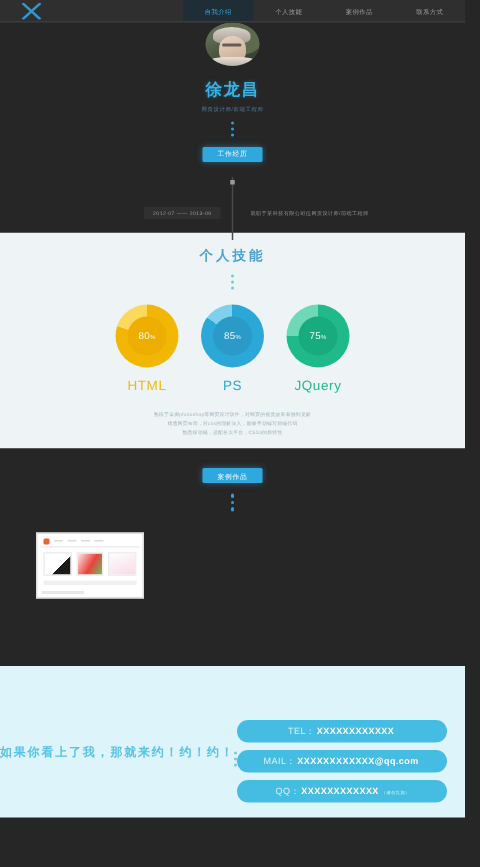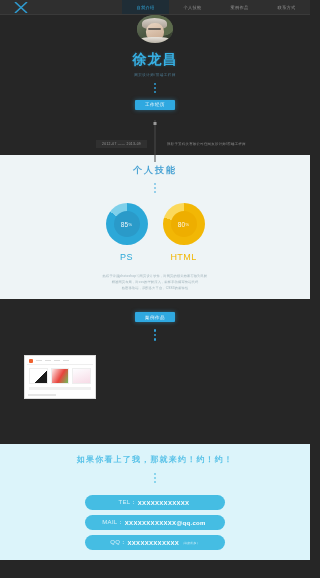--- a/index.html
+++ b/index.html
@@ -69,21 +69,21 @@
     background: #3b3b3b; border-radius: 2px; opacity:.75;
   }
   .avatar .ph-shirt {
     position: absolute; left: 8%; bottom: 0; width: 84%; height: 22%;
     background: linear-gradient(180deg,#e7e2da,#b9b2a8);
     border-radius: 40% 40% 0 0;
   }
 
   .hero-name {
     margin-top: 8px;
-    font-size: 14px; color: #37b0e4; letter-spacing: 1px;
+    font-size: 11px; color: #37b0e4; letter-spacing: 1px;
     font-weight: bold;
     text-shadow: 0 0 3px rgba(55,176,228,.35);
   }
   .hero-sub {
     margin-top: 4px;
     font-size: 3.6px; color: #4e7c94; letter-spacing: .4px;
   }
   .dots {
     margin-top: 6px;
     display: flex; flex-direction: column; align-items: center; gap: 2px;
@@ -190,22 +190,22 @@
   .thumb .t-card { flex:1; height:16px; border:1px solid #eee; background:#fafafa; position:relative;}
   .thumb .t-card.c1 { background:linear-gradient(135deg,#ffffff 60%,#1b1b1b 60%); }
   .thumb .t-card.c2 { background:linear-gradient(120deg,#ffe9e9,#e8433c 55%,#6dbf5b); }
   .thumb .t-card.c3 { background:linear-gradient(160deg,#fdfdff,#f7dbe6); }
   .thumb .t-cap { height:3px; background:#f0f0f0; margin: 0 2px 1px; }
   .thumb .t-foot { position:absolute; left:3px; bottom:2px; width:28px; height:2px; background:#e6e6e6;}
 
   
   .contact {
     background: #dcf4fa; width: 100%;
-    padding-top: 10px; padding-bottom: 10px;
-    display: flex; flex-direction: column; align-items: center;
+    padding-top: 24px; padding-bottom: 10px;
+    display: flex; flex-direction: row; align-items: center;
     flex: 1;
   }
   .contact-title {
     font-size: 8px; color: #58c2e8; letter-spacing: 1.2px; font-weight: bold;
   }
   .dots.cyan span { background: #6fcbe8; }
   .cbtns { margin-top: 12px; display: flex; flex-direction: column; gap: 5px; align-items: center; }
   .cbtn {
     width: 140px; height: 15px; border-radius: 9px;
     background: #45bde3;
@@ -277,40 +277,49 @@
   <div class="skills">
     <div class="sec-title">个人技能</div>
     <div class="dots dark">
       <span></span>
       <span></span>
       <span></span>
     </div>
 
     <div class="rings">
       <div class="ring-wrap">
+        <div class="ring" id="ring1" style="background: conic-gradient(rgb(242, 183, 5) 0deg, rgb(242, 183, 5) 288deg, rgb(251, 217, 92) 288deg, rgb(251, 217, 92) 360deg);">
+          <div class="hole" id="hole1" style="background: rgb(238, 174, 0);">
+            <span>80</span>
+              <span class="pct">%</span>
+          </div>
+        </div>
+        <div class="ring-label" id="lbl1" style="color: rgb(242, 183, 5);">HTML</div>
+      </div>
+
+      <div class="ring-wrap">
         <div class="ring" id="ring0" style="background: conic-gradient(rgb(44, 168, 216) 0deg, rgb(44, 168, 216) 306deg, rgb(127, 208, 234) 306deg, rgb(127, 208, 234) 360deg);">
           <div class="hole" id="hole0" style="background: rgb(42, 154, 201);">
             <span>85</span>
               <span class="pct">%</span>
           </div>
         </div>
         <div class="ring-label" id="lbl0" style="color: rgb(44, 168, 216);">PS</div>
       </div>
 
+
       <div class="ring-wrap">
-        <div class="ring" id="ring1" style="background: conic-gradient(rgb(242, 183, 5) 0deg, rgb(242, 183, 5) 288deg, rgb(251, 217, 92) 288deg, rgb(251, 217, 92) 360deg);">
-          <div class="hole" id="hole1" style="background: rgb(238, 174, 0);">
-            <span>80</span>
+        <div class="ring" id="ring3" style="background: conic-gradient(rgb(31, 185, 138) 0deg, rgb(31, 185, 138) 270deg, rgb(111, 216, 182) 270deg, rgb(111, 216, 182) 360deg);">
+          <div class="hole" id="hole3" style="background: rgb(23, 171, 125);">
+            <span>75</span>
               <span class="pct">%</span>
           </div>
         </div>
-        <div class="ring-label" id="lbl1" style="color: rgb(242, 183, 5);">HTML</div>
-      </div>
-
-
+        <div class="ring-label" id="lbl3" style="color: rgb(31, 185, 138);">JQuery</div>
+      </div>
     </div>
 
     <div class="blurb">
       <div>熟练于掌握photoshop等网页设计软件，对网页的视觉效果有独到见解</div>
       <div>精通网页布局，对css的理解深入，能够手动编写前端代码</div>
       <div>熟悉移动端，适配各大平台，CSS3的新特性</div>
     </div>
   </div>
 
   <div class="works">

